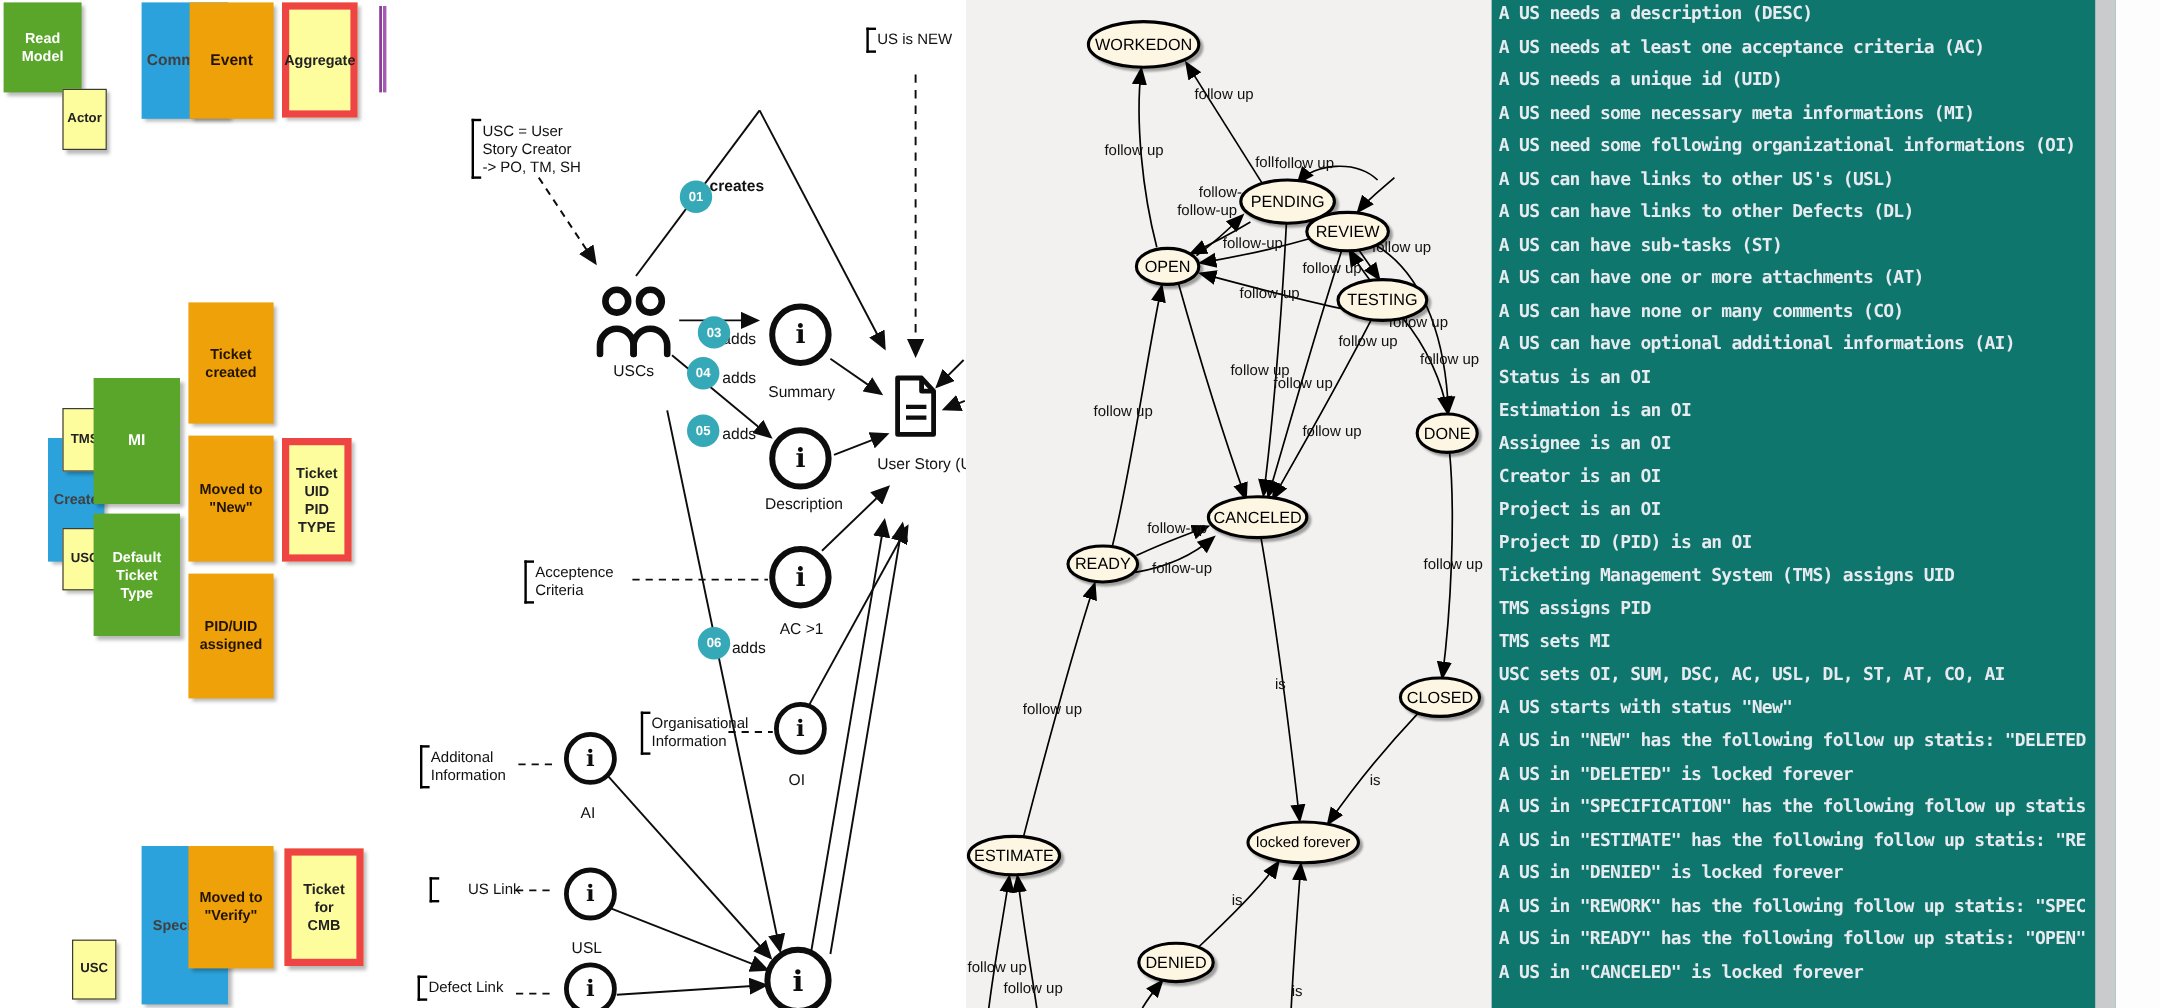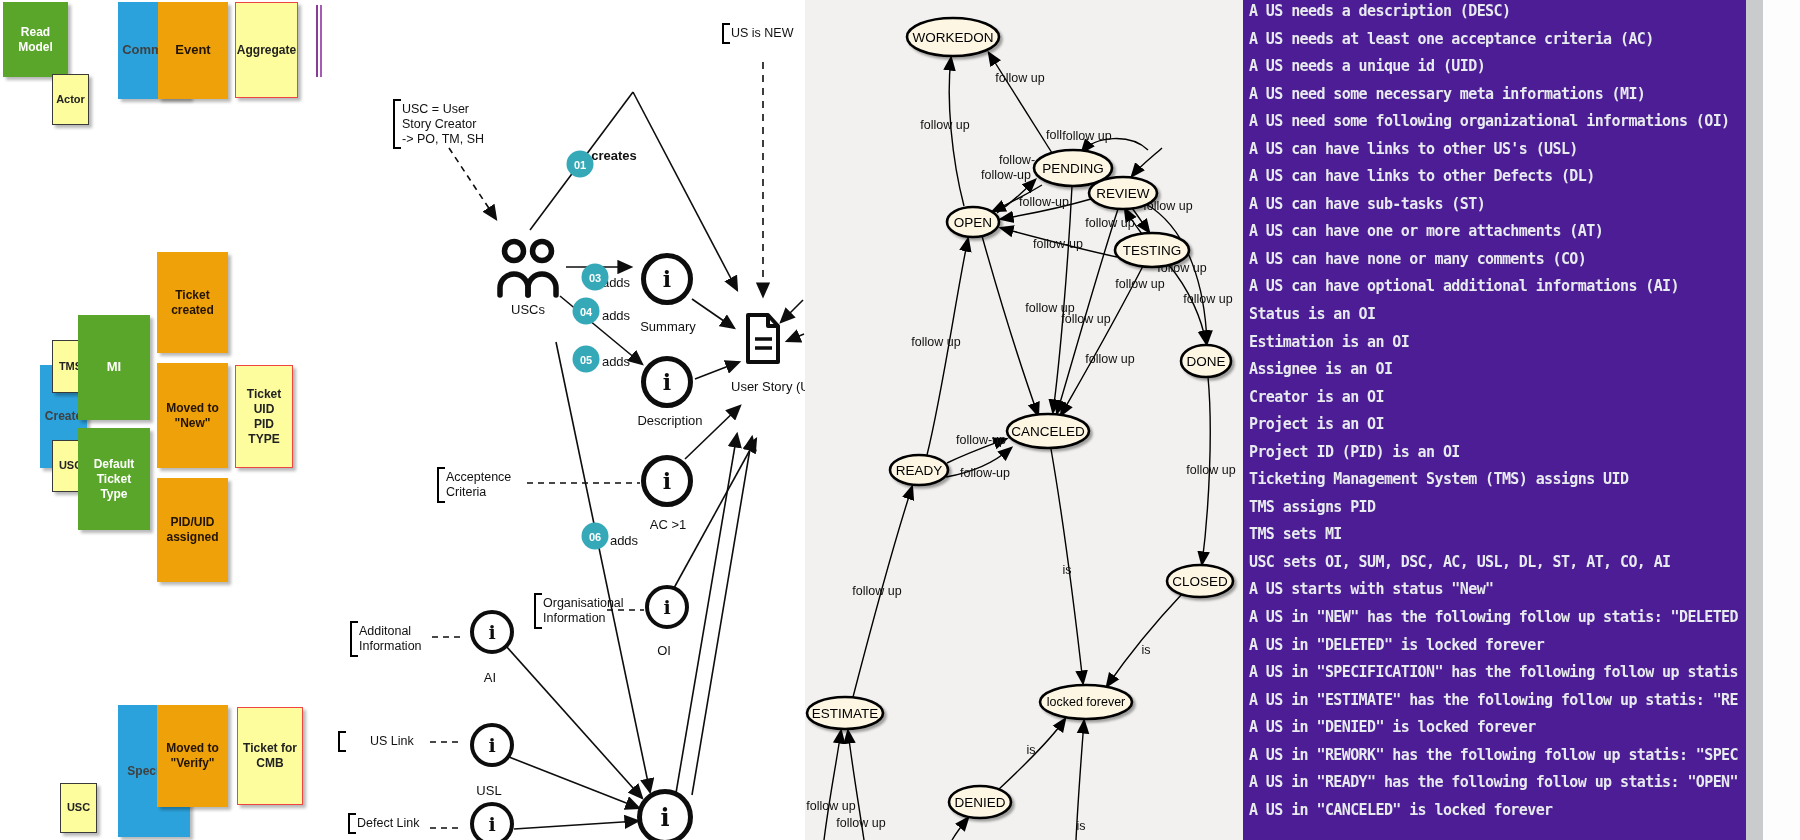--- a/index.html
+++ b/index.html
@@ -1,29 +1,29 @@
 <!DOCTYPE html>
 <html><head>
 <meta charset="utf-8">
 <style>
   html,body{margin:0;padding:0;background:#fff;}
   #root{position:relative;width:1800px;height:840px;overflow:hidden;font-family:"Liberation Sans",sans-serif;background:#fff;}
   
   #panel-left{position:absolute;left:0;top:0;width:805px;height:840px;background:#fff;overflow:hidden;}
   #panel-states{position:absolute;left:805px;top:0;width:438px;height:840px;background:#f2f1ef;overflow:hidden;text-align:right;}
-  #panel-terminal{position:absolute;left:1243px;top:0;width:523px;height:840px;background:#4c1d95;overflow:hidden;padding:0;}
+  #panel-terminal{position:absolute;left:1243px;top:0;width:523px;height:840px;background:#0f766e;overflow:hidden;padding:0;}
   #scrollbar-strip{position:absolute;left:1746px;top:0;width:17px;height:840px;background:#c9cbcd;}
   #right-edge{position:absolute;left:1763px;top:0;width:37px;height:840px;background:#fdfdfd;}
   
   .note{position:absolute;display:flex;align-items:center;justify-content:center;text-align:center;
         font-weight:bold;white-space:pre-line;line-height:1.25;box-shadow:3px 3px 3px rgba(0,0,0,0.28);padding:2px;box-sizing:border-box;}
   .note.green{background:#5AA62A;color:#fff;}
   .note.blue{background:#2CA2DC;color:#404040;margin-left:40px;}
   .note.orange{background:#EFA10A;color:#221400;}
-  .note.yellow{background:#FDFD9E;color:#222;border:1px solid #ef4444;}
+  .note.yellow{background:#FDFD9E;color:#222;border:6px solid #ef4444;}
   .note.small{border:1.5px solid #3a3a3a;}
   #purple-bar{position:absolute;left:316px;top:5px;width:6px;height:72px;
         background:linear-gradient(90deg,#8a3d96 0 2px,#ffffff 2px 3.5px,#a55bb3 3.5px 6px);}
   
   .bnote{position:absolute;font:12.5px/1.18 "Liberation Sans",sans-serif;color:#111;padding-left:9px;white-space:pre-line;}
   .bnote::before{content:"";position:absolute;left:0;top:-3px;bottom:-3px;width:6px;border:2px solid #000;border-right:none;}
   .dlab{position:absolute;font:13px "Liberation Sans",sans-serif;color:#111;white-space:nowrap;transform:translate(-50%,-50%);}
   .dlab.left{transform:translate(0,-50%);}
   .ncirc{position:absolute;width:27px;height:27px;border-radius:50%;background:#35A9B7;color:#fff;
          font:bold 11px "Liberation Sans",sans-serif;display:flex;align-items:center;justify-content:center;transform:translate(-50%,-50%);margin-top:30px;}
@@ -133,21 +133,21 @@
         <div class="bnote" style="left: 393px; top: 102px;">USC = User
 Story Creator
 -&gt; PO, TM, SH</div>
         <div class="bnote" style="left: 722px; top: 26px;">US is NEW</div>
         <div class="bnote" style="left: 437px; top: 470px;">Acceptence
 Criteria</div>
         <div class="bnote" style="left: 534px; top: 596px;">Organisational
 Information</div>
         <div class="bnote" style="left: 350px; top: 624px;">Additonal
 Information</div>
-        <div class="bnote" style="left: 338px; top: 734px; padding-left: 32px;">US Link</div>
+        <div class="bnote" style="left: 358px; top: 734px; padding-left: 32px;">US Link</div>
         <div class="bnote" style="left: 348px; top: 816px;">Defect Link</div>
         <div class="dlab" style="left: 614px; top: 155px; font-weight: bold;">creates</div>
         <div class="dlab" style="left: 616px; top: 282px;">adds</div>
         <div class="dlab" style="left: 616px; top: 315px;">adds</div>
         <div class="dlab" style="left: 616px; top: 361px;">adds</div>
         <div class="dlab" style="left: 624px; top: 540px;">adds</div>
         <div class="dlab" style="left: 528px; top: 309px;">USCs</div>
         <div class="dlab left" style="left: 731px; top: 386px;">User Story (US</div>
         <div class="ncirc" style="left: 580px; top: 134px; background: rgb(53, 169, 183);">01</div>
         <div class="ncirc" style="left: 595px; top: 247px; background: rgb(53, 169, 183);">03</div>

